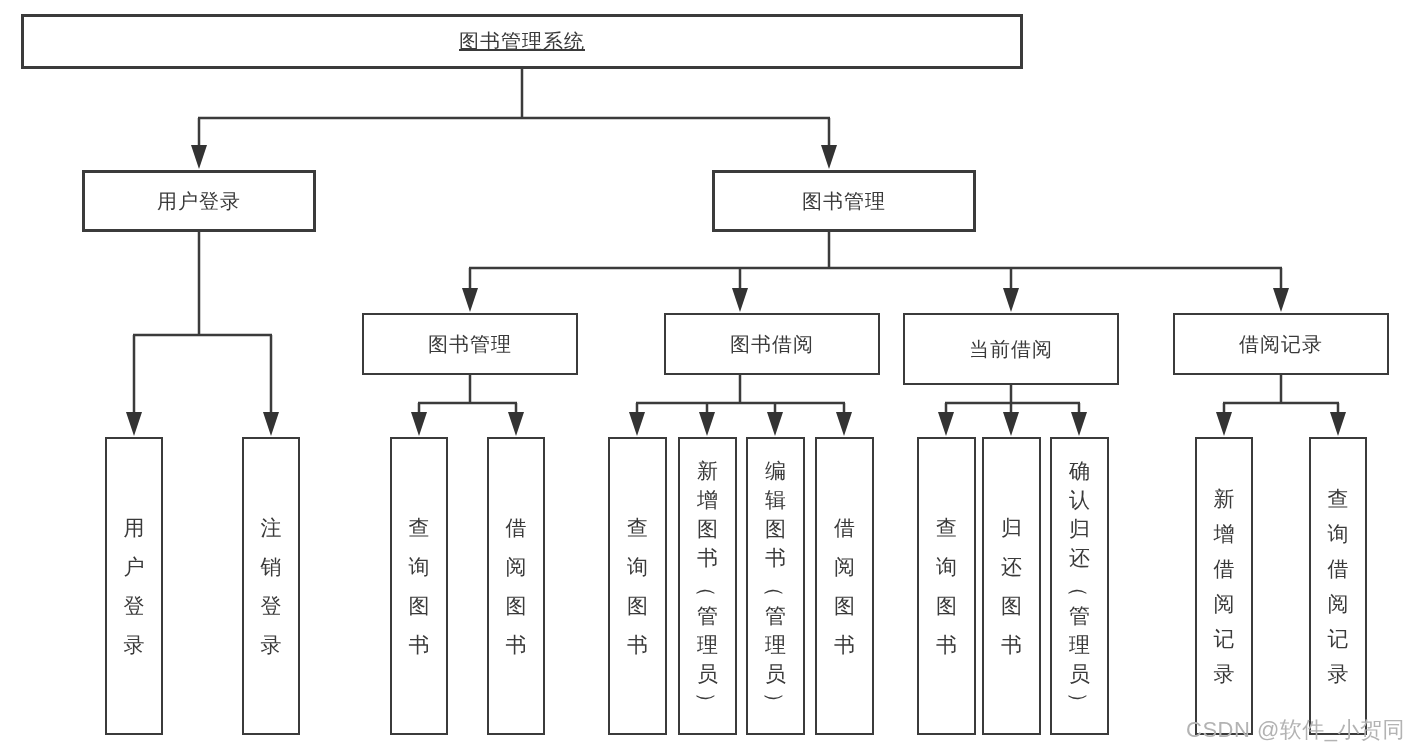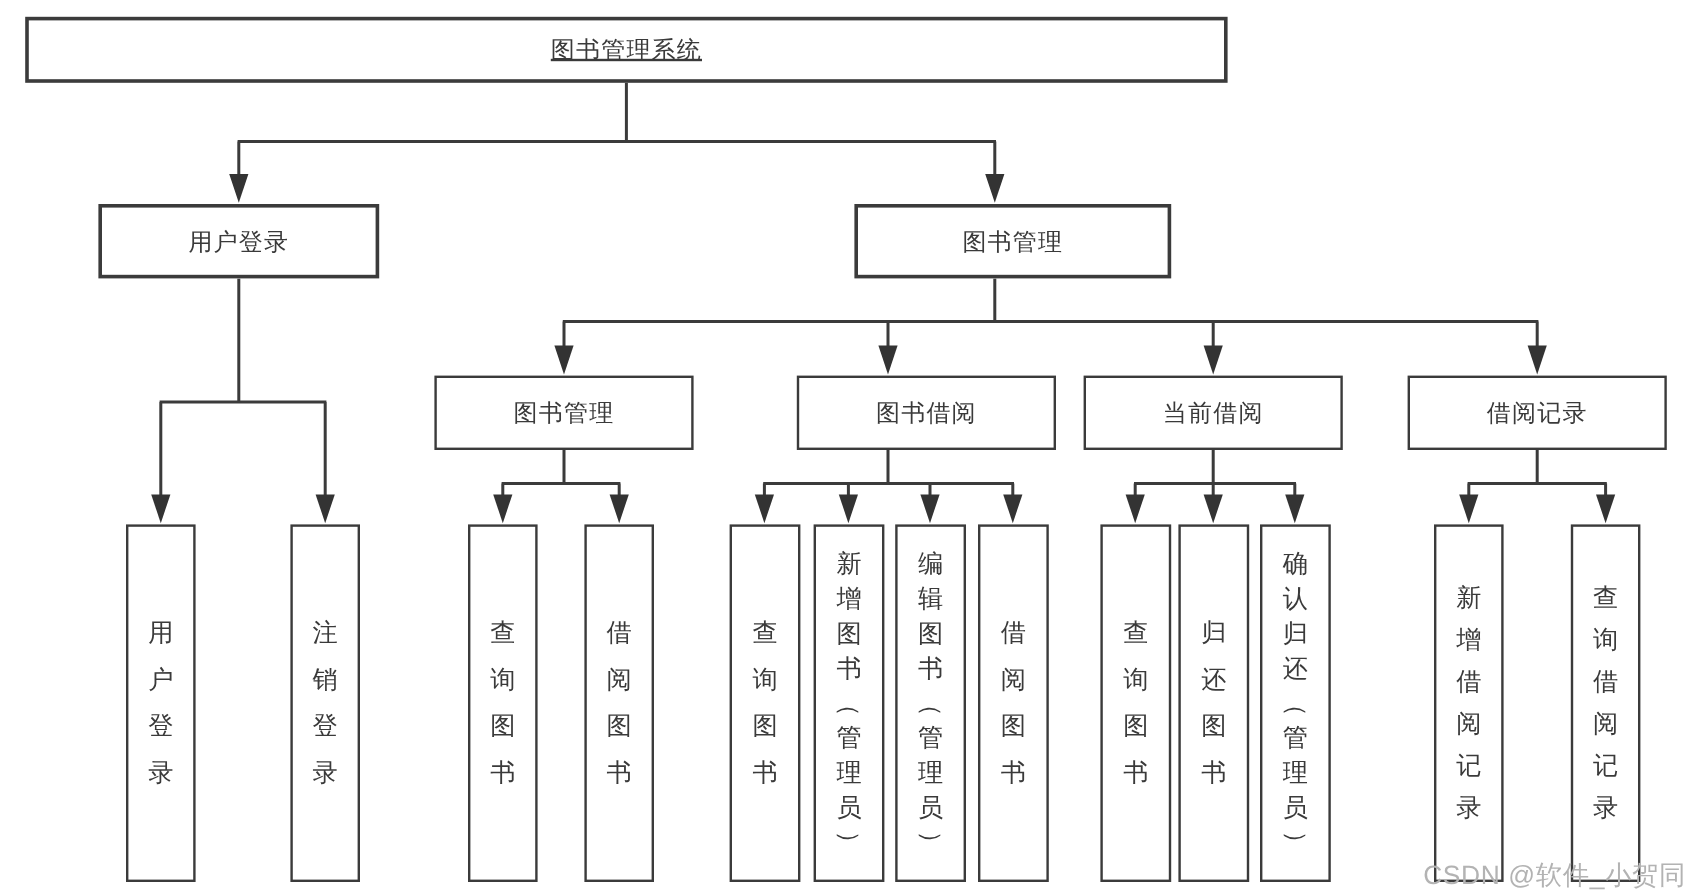--- a/index.html
+++ b/index.html
@@ -83,21 +83,21 @@
   <div class="node h-node lvl2" style="left:712px; top:170px; width:264px; height:62px;">
     <span>图书管理</span>
   </div>
 
   <div class="node h-node" style="left:362px; top:313px; width:216px; height:62px;">
     <span>图书管理</span>
   </div>
   <div class="node h-node" style="left:632px; top:313px; width:216px; height:62px;margin-left:32px;">
     <span>图书借阅</span>
   </div>
-  <div class="node h-node" style="left:903px; top:313px; width:216px; height:62px;">
+  <div class="node h-node" style="left:903px; top:313px; width:216px; height:72px;">
     <span>当前借阅</span>
   </div>
   <div class="node h-node" style="left:1173px; top:313px; width:216px; height:62px;text-align:center;">
     <span>借阅记录</span>
   </div>
 
   <div class="node v-node gap-lg" style="left:105px; top:437px; width:58px; height:298px;">
       <span class="ch">用</span>
       <span class="ch">户</span>
       <span class="ch">登</span>

